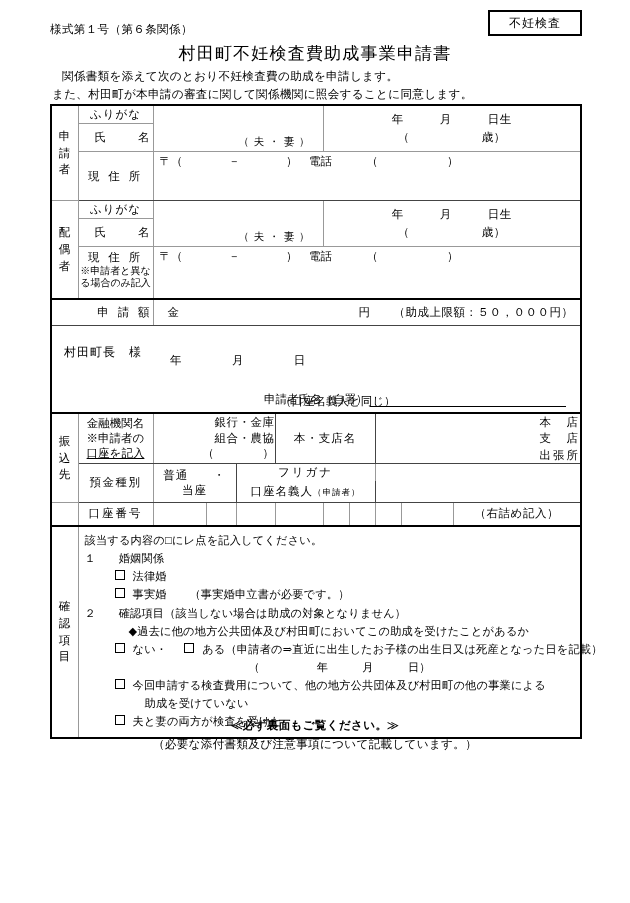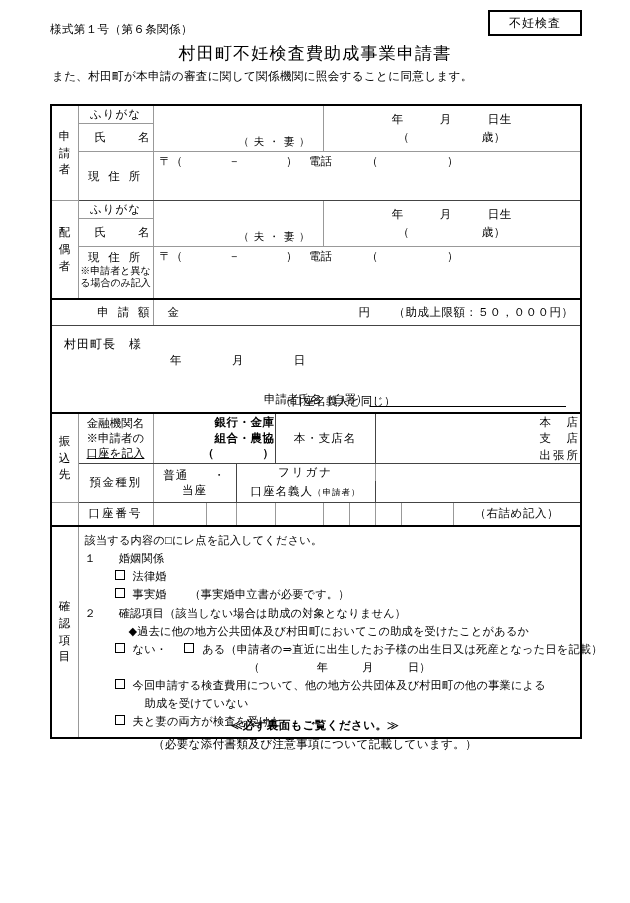--- a/index.html
+++ b/index.html
@@ -144,21 +144,21 @@
   }
 
   
   .mayor-block {
     position: relative;
     height: 86px;
   }
   .mayor-to {
     position: absolute;
     left: 12px;
-    top: 10px;
+    top: 18px;
     font-size: 12px;
     letter-spacing: 1px;
   }
   .mayor-date {
     position: absolute;
     left: 118px;
     top: 27px;
     font-size: 11.5px;
     letter-spacing: 1px;
   }
@@ -195,21 +195,20 @@
     letter-spacing: 0;
   }
   .bank-lbl span { display: block; }
   .bank-lbl .u { text-decoration: underline; }
   .bank-kinds {
     text-align: right;
     padding-right: 4px;
     font-size: 10.5px;
     line-height: 1.35;
     letter-spacing: .5px;
-    font-weight: bold;
   }
   .bank-kinds span { display: block; }
   .branch-kinds {
     text-align: right;
     padding-right: 8px;
     font-size: 10.5px;
     line-height: 1.42;
     letter-spacing: 2px;
   }
   .branch-kinds span { display: block; }
@@ -266,20 +265,21 @@
 
   <div class="form-no">様式第１号（第６条関係）</div>
 
   <div class="stamp-box">
     <span>不妊検査</span>
   </div>
 
   <h1 class="doc-title">村田町不妊検査費助成事業申請書</h1>
 
   <div class="intro">
+    <div>関係書類を添えて次のとおり不妊検査費の助成を申請します。</div>
     <div class="l2">また、村田町が本申請の審査に関して関係機関に照会することに同意します。</div>
   </div>
 
   <div class="tbl-wrap">
     <table class="form">
       <colgroup>
         <col style="width:27px">
         <col style="width:75px">
         <col style="width:53px">
         <col style="width:30px">

